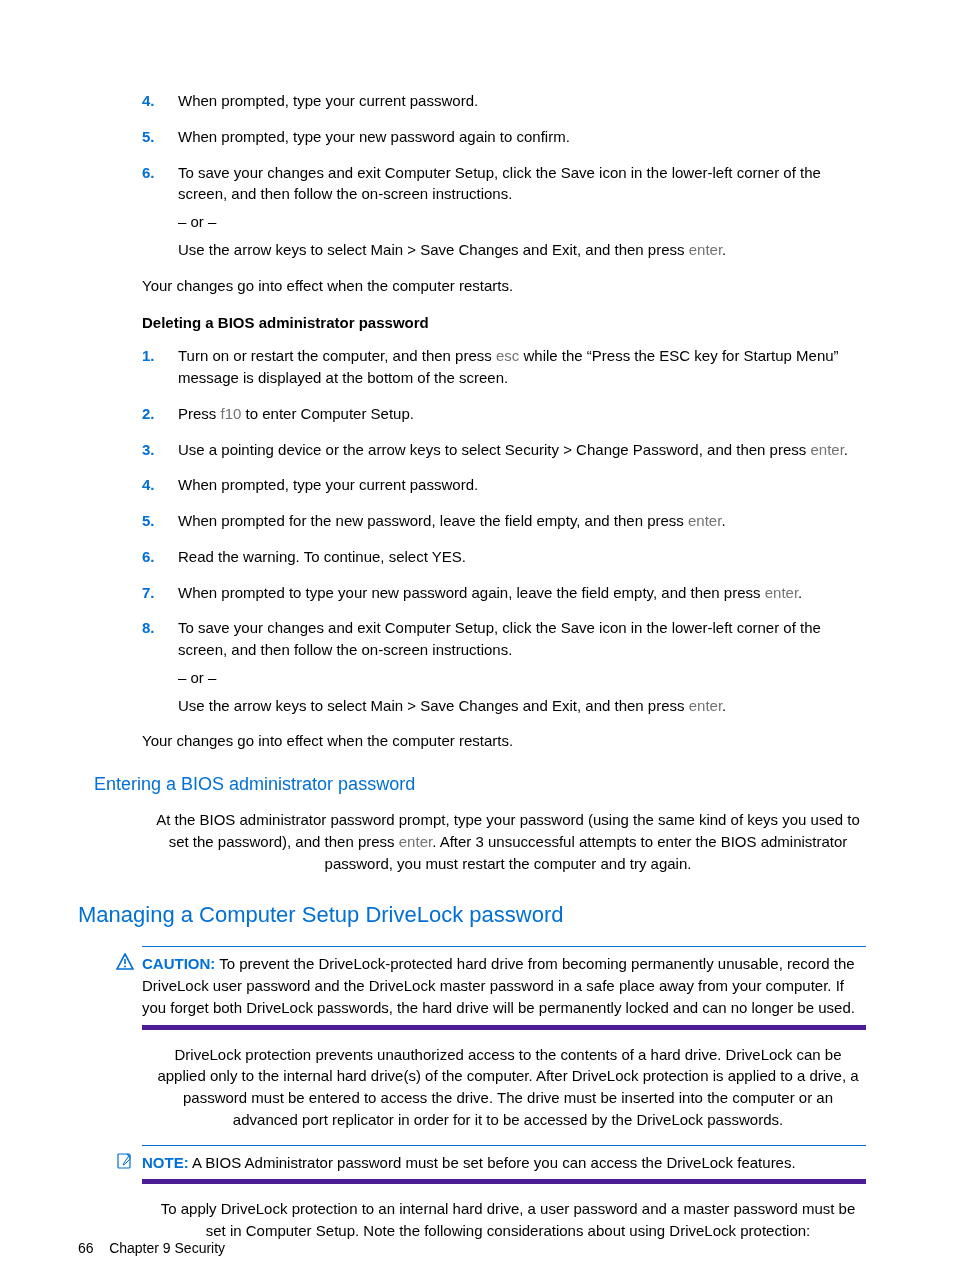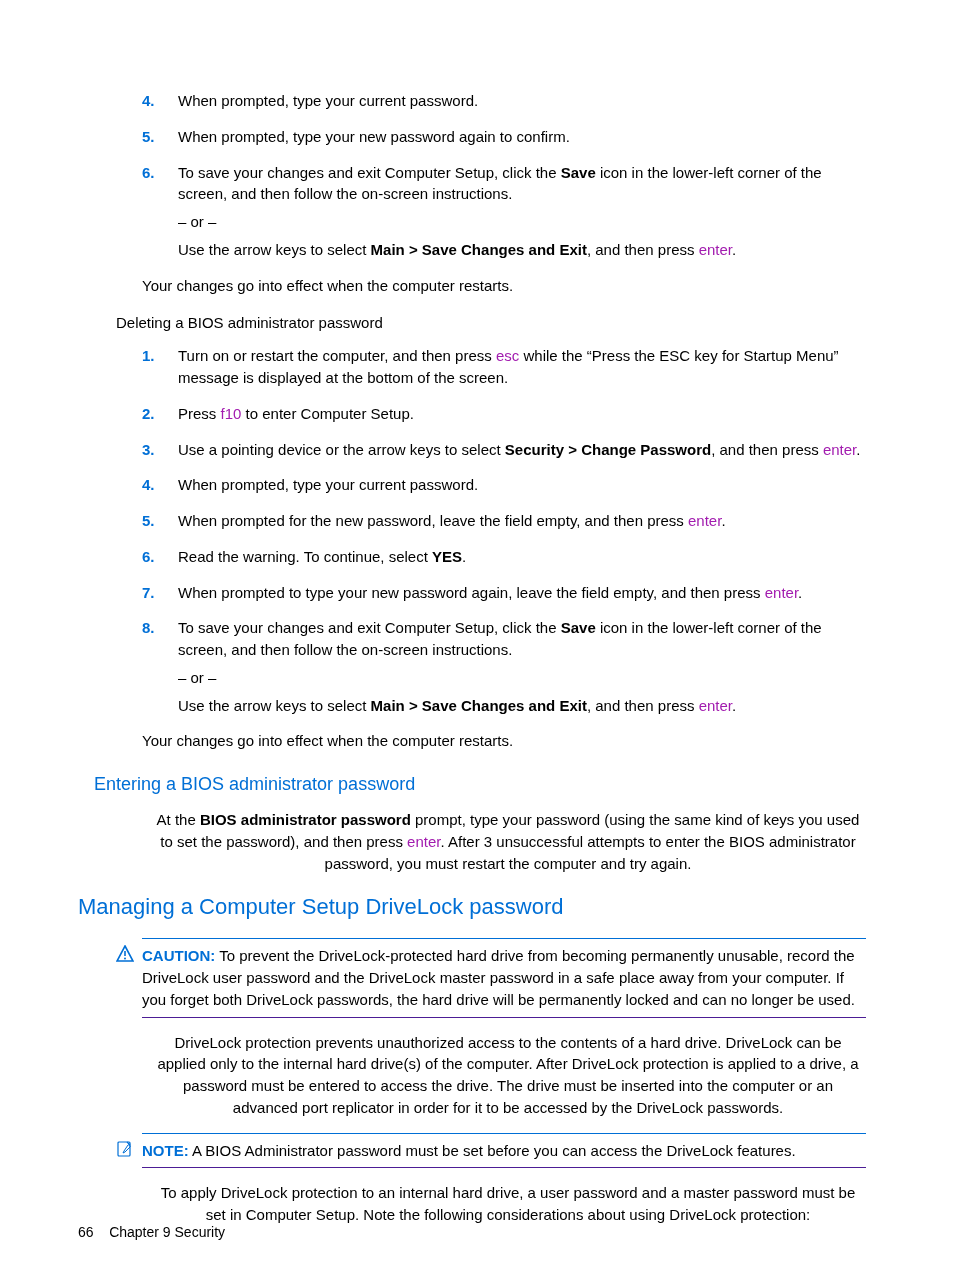--- a/index.html
+++ b/index.html
@@ -35,42 +35,42 @@
     color: #006fd6;
     font-weight: bold;
   }
   .sub {
     margin-top: 6px;
   }
   .body-p {
     margin: 12px 0 14px 64px;
     line-height: 1.45;
   }
-  .link { color: #a21caf; }
-  .bold { font-weight: bold; }
+  .link { color: #737373; }
+  .bold { font-weight: normal; }
   .sub-h {
-    margin: 18px 0 14px 38px;
-    font-weight: normal;
+    margin: 18px 0 14px 64px;
+    font-weight: bold;
   }
   h2.blue-h {
     color: #006fd6;
     font-size: 18px;
     font-weight: normal;
     margin: 22px 0 14px 16px;
   }
   h1.blue-h {
     color: #006fd6;
     font-size: 22px;
     font-weight: normal;
-    margin: 20px 0 18px 0;
+    margin: 28px 0 18px 0;
   }
   .callout {
     margin: 0 0 14px 64px;
     border-top: 1px solid #006fd6;
-    border-bottom: 1px solid #4c1d95;
+    border-bottom: 5px solid #4c1d95;
     padding: 6px 0 6px 0;
     line-height: 1.45;
     position: relative;
   }
   .callout-icon {
     position: absolute;
     left: -26px;
     top: 6px;
   }
   .callout-label {

